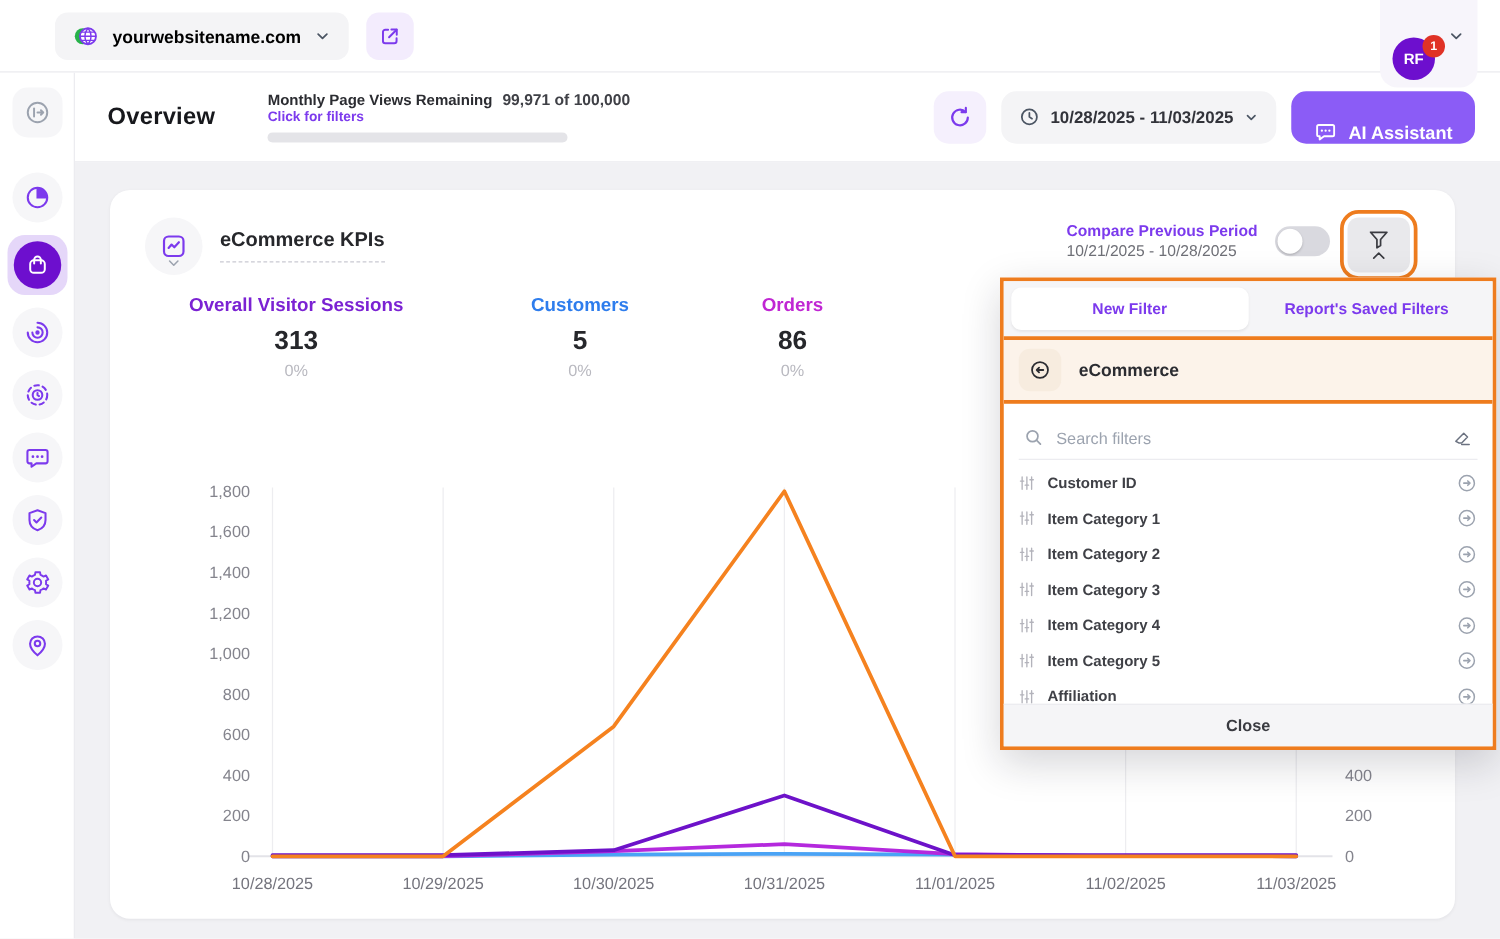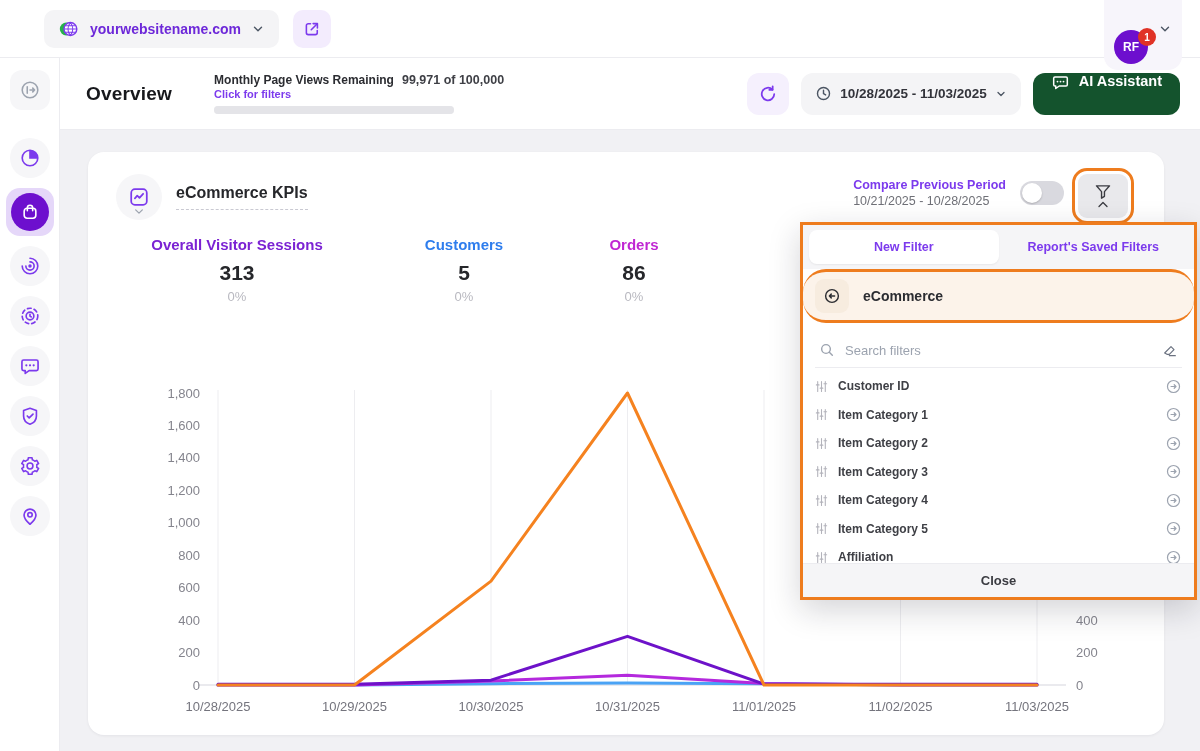--- a/index.html
+++ b/index.html
@@ -2,21 +2,21 @@
 <html><head>
 <meta charset="utf-8">
 <style>
   * { margin:0; padding:0; box-sizing:border-box; }
   html,body { width:1200px; height:751px; font-family:"Liberation Sans", sans-serif; background:#fff; }
   .app { position:relative; width:1200px; height:751px; overflow:hidden; background:#f1f1f4; }
 
   
   .topbar { position:absolute; left:0; top:0; width:1200px; height:58px; background:#fff; border-bottom:1px solid #ececf0; display:flex; align-items:center; padding:0 18px 0 44px; z-index:5; }
   .site-pill { display:flex; align-items:center; gap:10px; background:#f4f4f6; border-radius:10px; height:38px; padding:0 14px; cursor:pointer; }
-  .site-pill .label { font-size:14px; font-weight:600; color:#6d28d9; }
+  .site-pill .label { font-size:14px; font-weight:600; color:#000000; }
   .ext-btn { margin-left:14px; width:38px; height:38px; border-radius:10px; background:#f3ecfd; display:flex; align-items:center; justify-content:center; cursor:pointer; }
   .user-group { margin-left:auto; display:flex; align-items:center; gap:8px; background:#f7f5fb; border-radius:14px; padding:6px 10px; cursor:pointer; }
   .avatar-wrap { position:relative; width:36px; height:34px;margin-top:37px; }
   .avatar { width:34px; height:34px; border-radius:50%; background:#6d0fce; color:#fff; font-size:12px; font-weight:700; display:flex; align-items:center; justify-content:center; }
   .badge { position:absolute; top:-2px; right:-6px; min-width:18px; height:18px; border-radius:9px; background:#e03226; color:#fff; font-size:10px; font-weight:700; display:flex; align-items:center; justify-content:center; padding:0 4px; }
 
   
   .sidebar { position:absolute; left:0; top:58px; width:60px; height:693px; background:#fff; border-right:1px solid #ececf0; display:flex; flex-direction:column; align-items:center; padding-top:12px; z-index:4; }
   .side-item { width:40px; height:40px; border-radius:50%; background:#f6f6f8; display:flex; align-items:center; justify-content:center; margin-bottom:10px; cursor:pointer; color:#7c3aed; }
   .side-item.first { border-radius:12px; color:#9ca3af; margin-bottom:28px; }
@@ -30,21 +30,21 @@
   .pv-line { display:flex; align-items:baseline; gap:8px; }
   .pv-label { font-size:12px; font-weight:700; color:#2b2c31; }
   .pv-value { font-size:12.5px; font-weight:600; color:#3f4046; }
   .pv-link { font-size:11px; color:#7c3aed; font-weight:600; margin-top:1px; cursor:pointer; }
   .pv-bar { margin-top:6px; width:240px; height:8px; border-radius:4px; background:#f0f0f2; overflow:hidden; }
   .pv-fill { height:100%; background:#e4e4e8; }
   .head-right { margin-left:auto; display:flex; align-items:center; gap:12px; }
   .refresh-btn { width:42px; height:42px; border-radius:12px; background:#f5f0fd; display:flex; align-items:center; justify-content:center; cursor:pointer; }
   .date-pill { height:42px; background:#f4f4f6; border-radius:12px; display:flex; align-items:center; gap:8px; padding:0 14px; cursor:pointer; }
   .date-pill .txt { font-size:13.5px; font-weight:600; color:#32333a; }
-  .ai-btn { height:42px; background:#14532d; border-radius:12px; display:flex; align-items:flex-start; gap:9px; padding:0 18px; cursor:pointer; }
+  .ai-btn { height:42px; background:#8b5cf6; border-radius:12px; display:flex; align-items:flex-end; gap:9px; padding:0 18px; cursor:pointer; }
   .ai-btn .txt { font-size:14.5px; font-weight:700; color:#fff; }
 
   
   .content { position:absolute; left:60px; top:130px; width:1140px; height:621px; background:#f1f1f4; }
   .card { position:absolute; left:28px; top:22px; width:1076px; height:583px; background:#fff; border-radius:16px; box-shadow:0 1px 3px rgba(20,20,40,.06); }
   .card-head { position:absolute; left:28px; top:22px; display:flex; align-items:center; gap:14px; }
   .card-icon-circle { position:relative; width:46px; height:46px; border-radius:50%; background:#f6f6f8; display:flex; align-items:center; justify-content:center; cursor:pointer; }
   .card-icon-circle .chev { position:absolute; bottom:1px; left:50%; transform:translateX(-50%); color:#9ca3af; }
   .card-title { font-size:16px; font-weight:700; color:#26272b; border-bottom:1.5px dashed #c9c9d2; padding-bottom:7px; }
   .compare-wrap { position:absolute; right:100px; top:26px; display:flex; align-items:center; gap:14px; }
@@ -63,21 +63,21 @@
 
   
   .chart-wrap { position:absolute; left:10px; top:228px; width:1056px; height:345px; }
   svg text { font-family:"Liberation Sans", sans-serif; }
 
   
   .filter-panel { position:absolute; left:800px; top:222px; width:397px; height:378px; background:#fff; border:3px solid #ee7c1e; box-shadow:0 10px 30px rgba(20,20,40,.18); z-index:7; display:flex; flex-direction:column; }
   .fp-tabs { display:flex; background:#f5f5f7; padding:5px 6px; }
   .fp-tab { flex:1; height:34px; display:flex; align-items:center; justify-content:center; font-size:12.5px; font-weight:700; color:#7c3aed; cursor:pointer; }
   .fp-tab.active { background:#fff; border-radius:8px; box-shadow:0 1px 2px rgba(0,0,0,.06); }
-  .fp-group { display:flex; align-items:center; gap:14px; background:#fcf3ea; border-top:3px solid #ee7c1e; border-bottom:3px solid #ee7c1e; padding:7px 12px; cursor:pointer;border-radius:23px; }
+  .fp-group { display:flex; align-items:center; gap:14px; background:#fcf3ea; border-top:3px solid #ee7c1e; border-bottom:3px solid #ee7c1e; padding:7px 12px; cursor:pointer; }
   .fp-group-icon { width:34px; height:34px; border-radius:9px; background:#f7ecdf; display:flex; align-items:center; justify-content:center; color:#2b2c31; }
   .fp-group-label { font-size:14px; font-weight:600; color:#2b2c31; }
   .fp-search { display:flex; align-items:center; gap:10px; margin:10px 12px 0 12px; padding:9px 4px; border-bottom:1px solid #ececf0; }
   .fp-search .ph { flex:1; font-size:13px; color:#9ca3af; }
   .fp-list { flex:1; padding:4px 12px 0 12px; overflow:hidden; }
   .fp-row { display:flex; align-items:center; gap:10px; height:28.5px; cursor:pointer; }
   .fp-row .name { flex:1; font-size:12px; font-weight:600; color:#3f4046; }
   .fp-close { height:34px; background:#f5f5f7; border-top:1px solid #ececf0; display:flex; align-items:center; justify-content:center; font-size:13px; font-weight:600; color:#3a3b41; cursor:pointer; }
 
   .ic { display:inline-flex; align-items:center; justify-content:center; }

